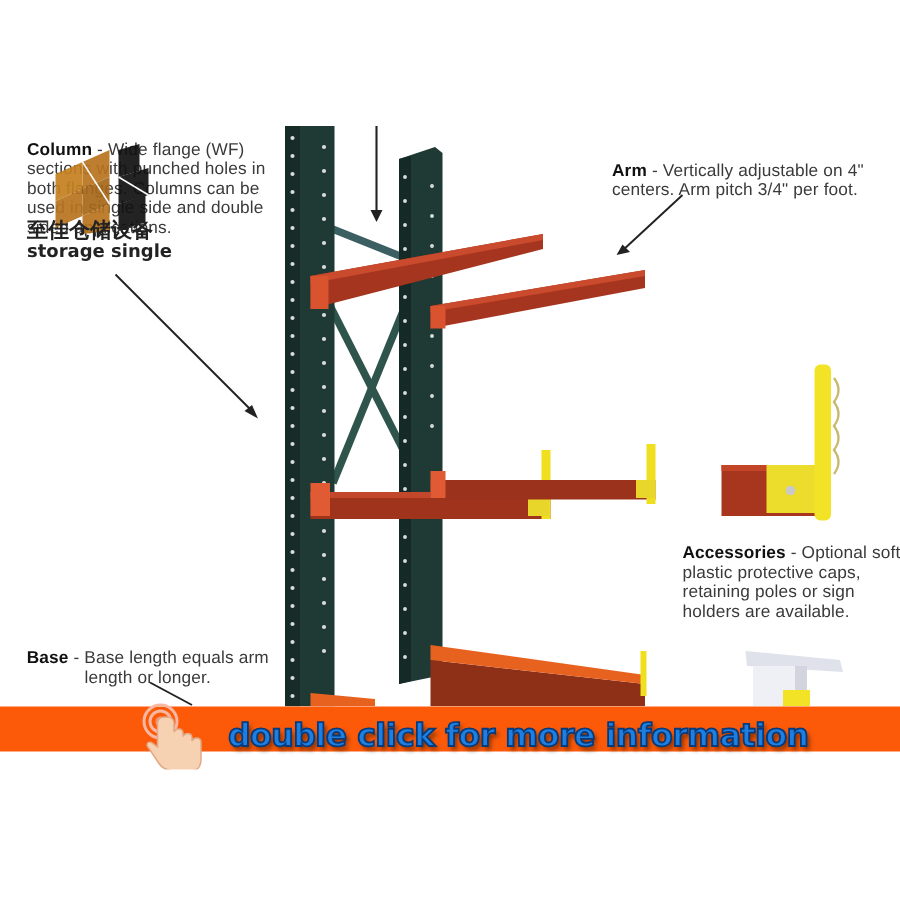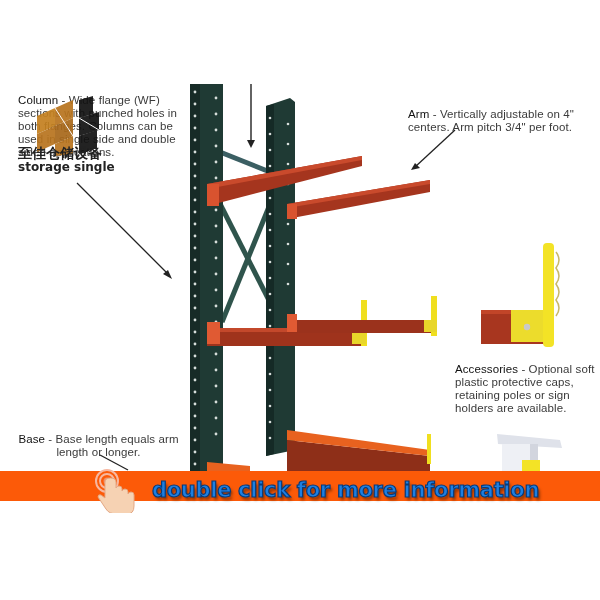--- a/index.html
+++ b/index.html
@@ -6,21 +6,21 @@
     body {
       width: 600px; height: 600px; background: #ffffff; position: relative; overflow: hidden;
       font-family: "Liberation Sans", "DejaVu Sans", sans-serif;
     }
     .product-image { position: absolute; left: 0; top: 84px; width: 600px; height: 387px; background: #fff; overflow: hidden; }
     .rack-svg { position: absolute; left: 0; top: 0; }
     .callout {
       position: absolute; color: #3a3a3a; font-size: 11.5px; line-height: 13px;
       letter-spacing: 0.1px;
     }
-    .callout b { color: #111; font-weight: normal; }
+    .callout b { color: #111; font-weight: bold; }
     .callout-column { left: 18px; top: 10px; width: 165px; }
     .callout-arm { left: 408px; top: 24px; width: 192px; }
     .callout-accessories { left: 455px; top: 279px; width: 150px; }
     .callout-base { left: 6px; top: 349px; width: 185px; text-align: center; }
 
     .watermark-logo { position: absolute; left: 15px; top: 12px; width: 110px; height: 86px; }
     .watermark-cn {
       position: absolute; left: 18px; top: 61px; font-size: 14px; font-weight: bold; color: #222;
       letter-spacing: 0px; font-family: "DejaVu Sans", sans-serif; white-space: nowrap;
     }

